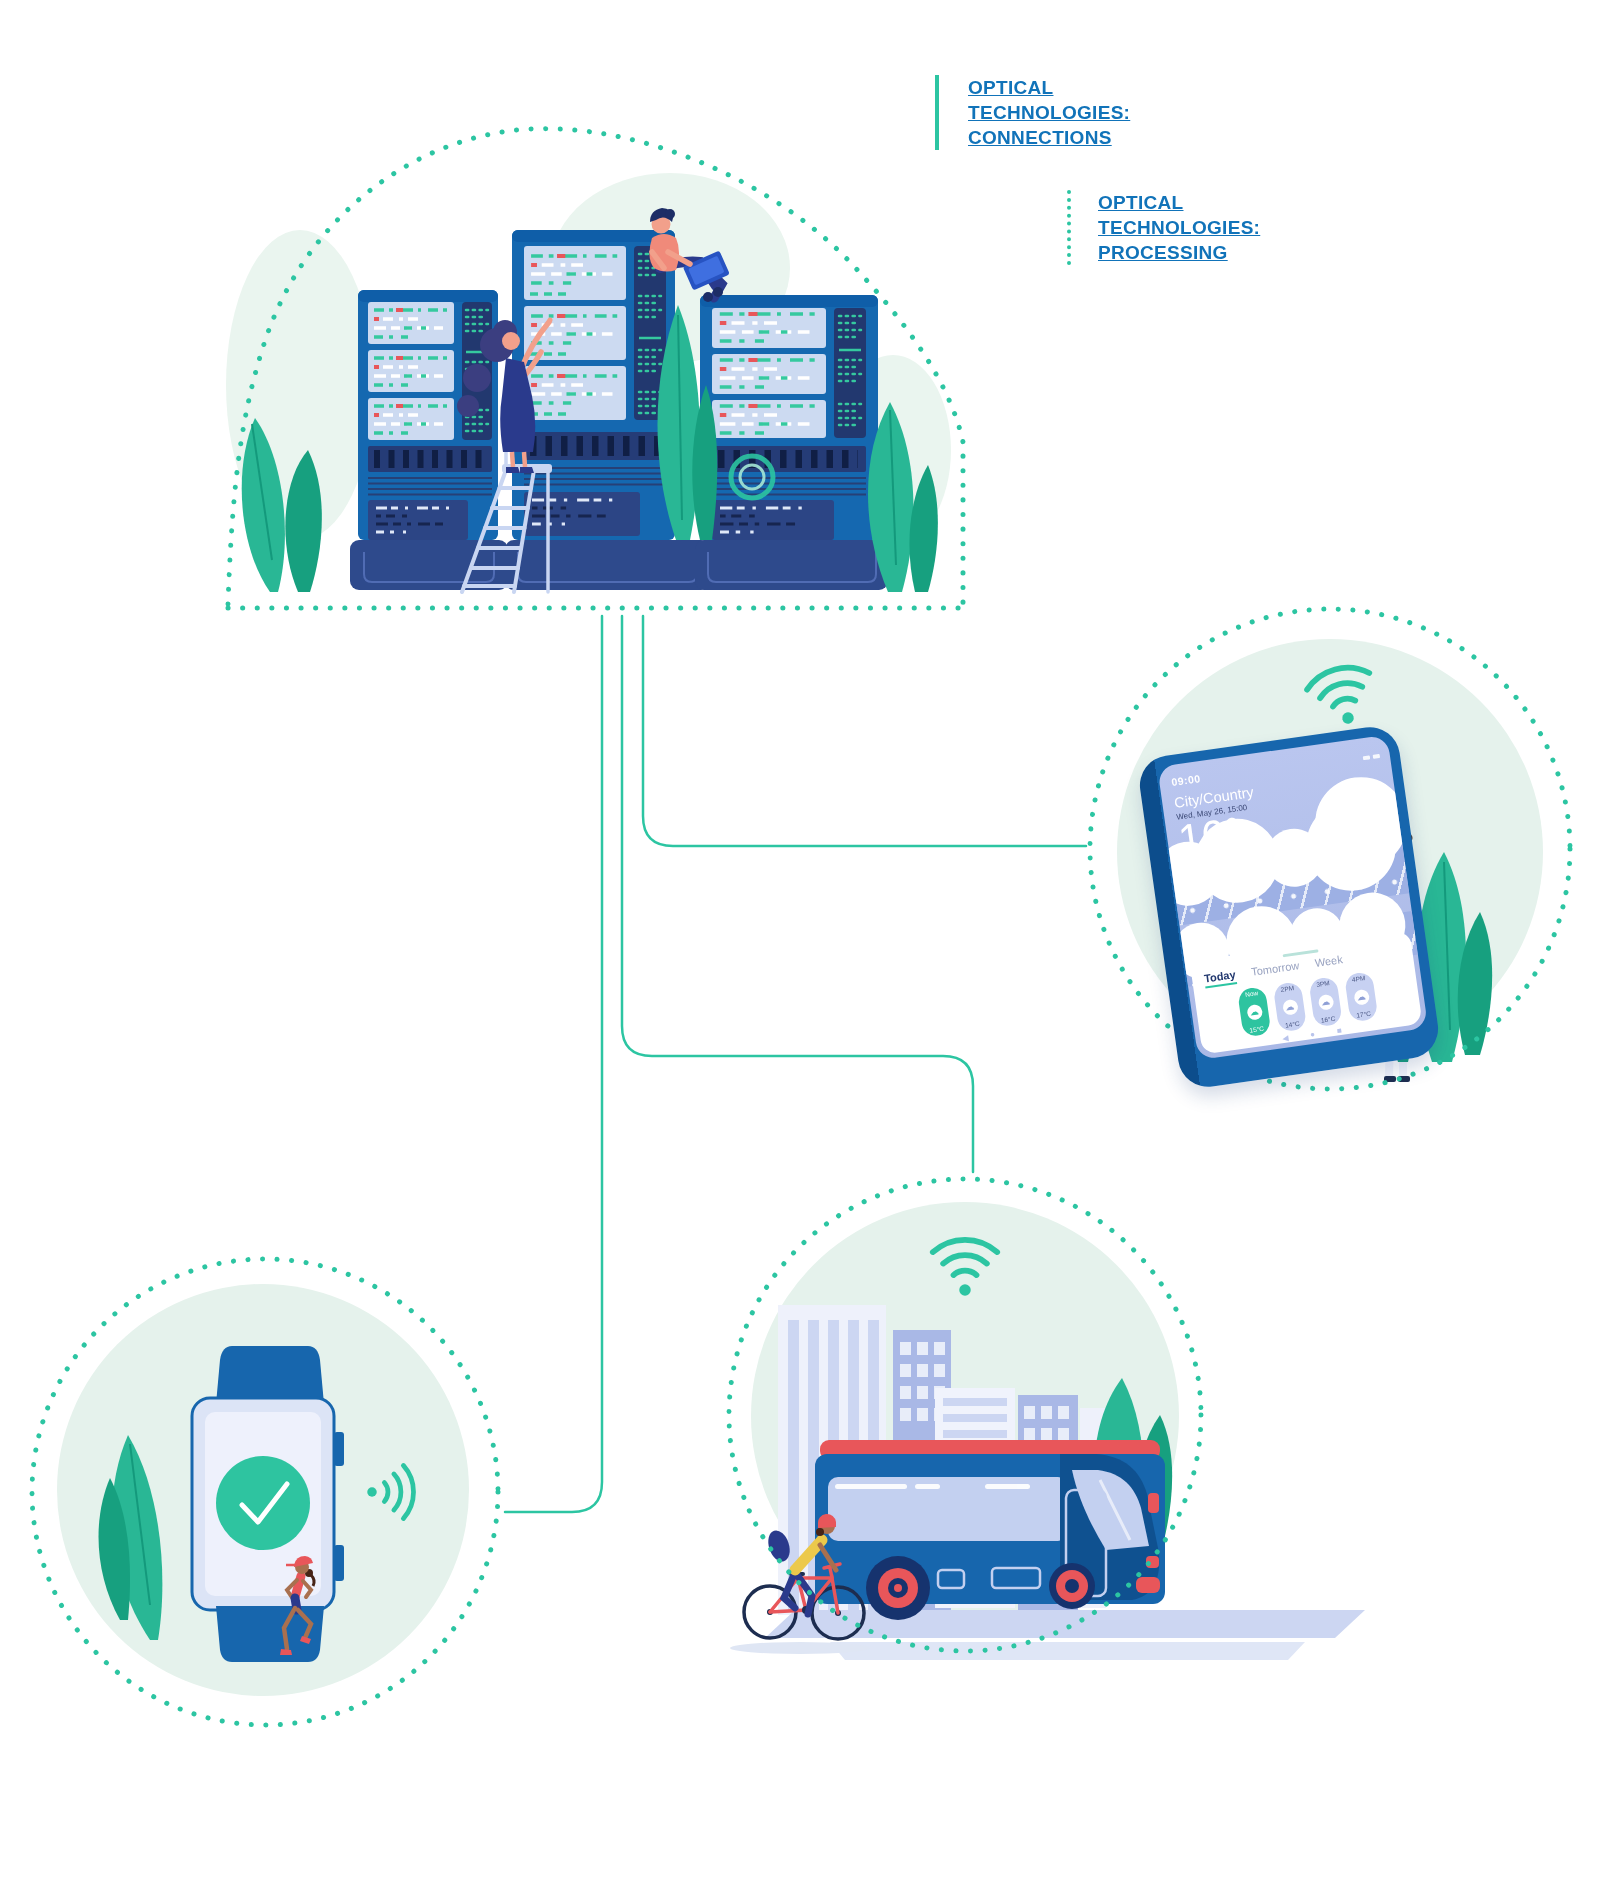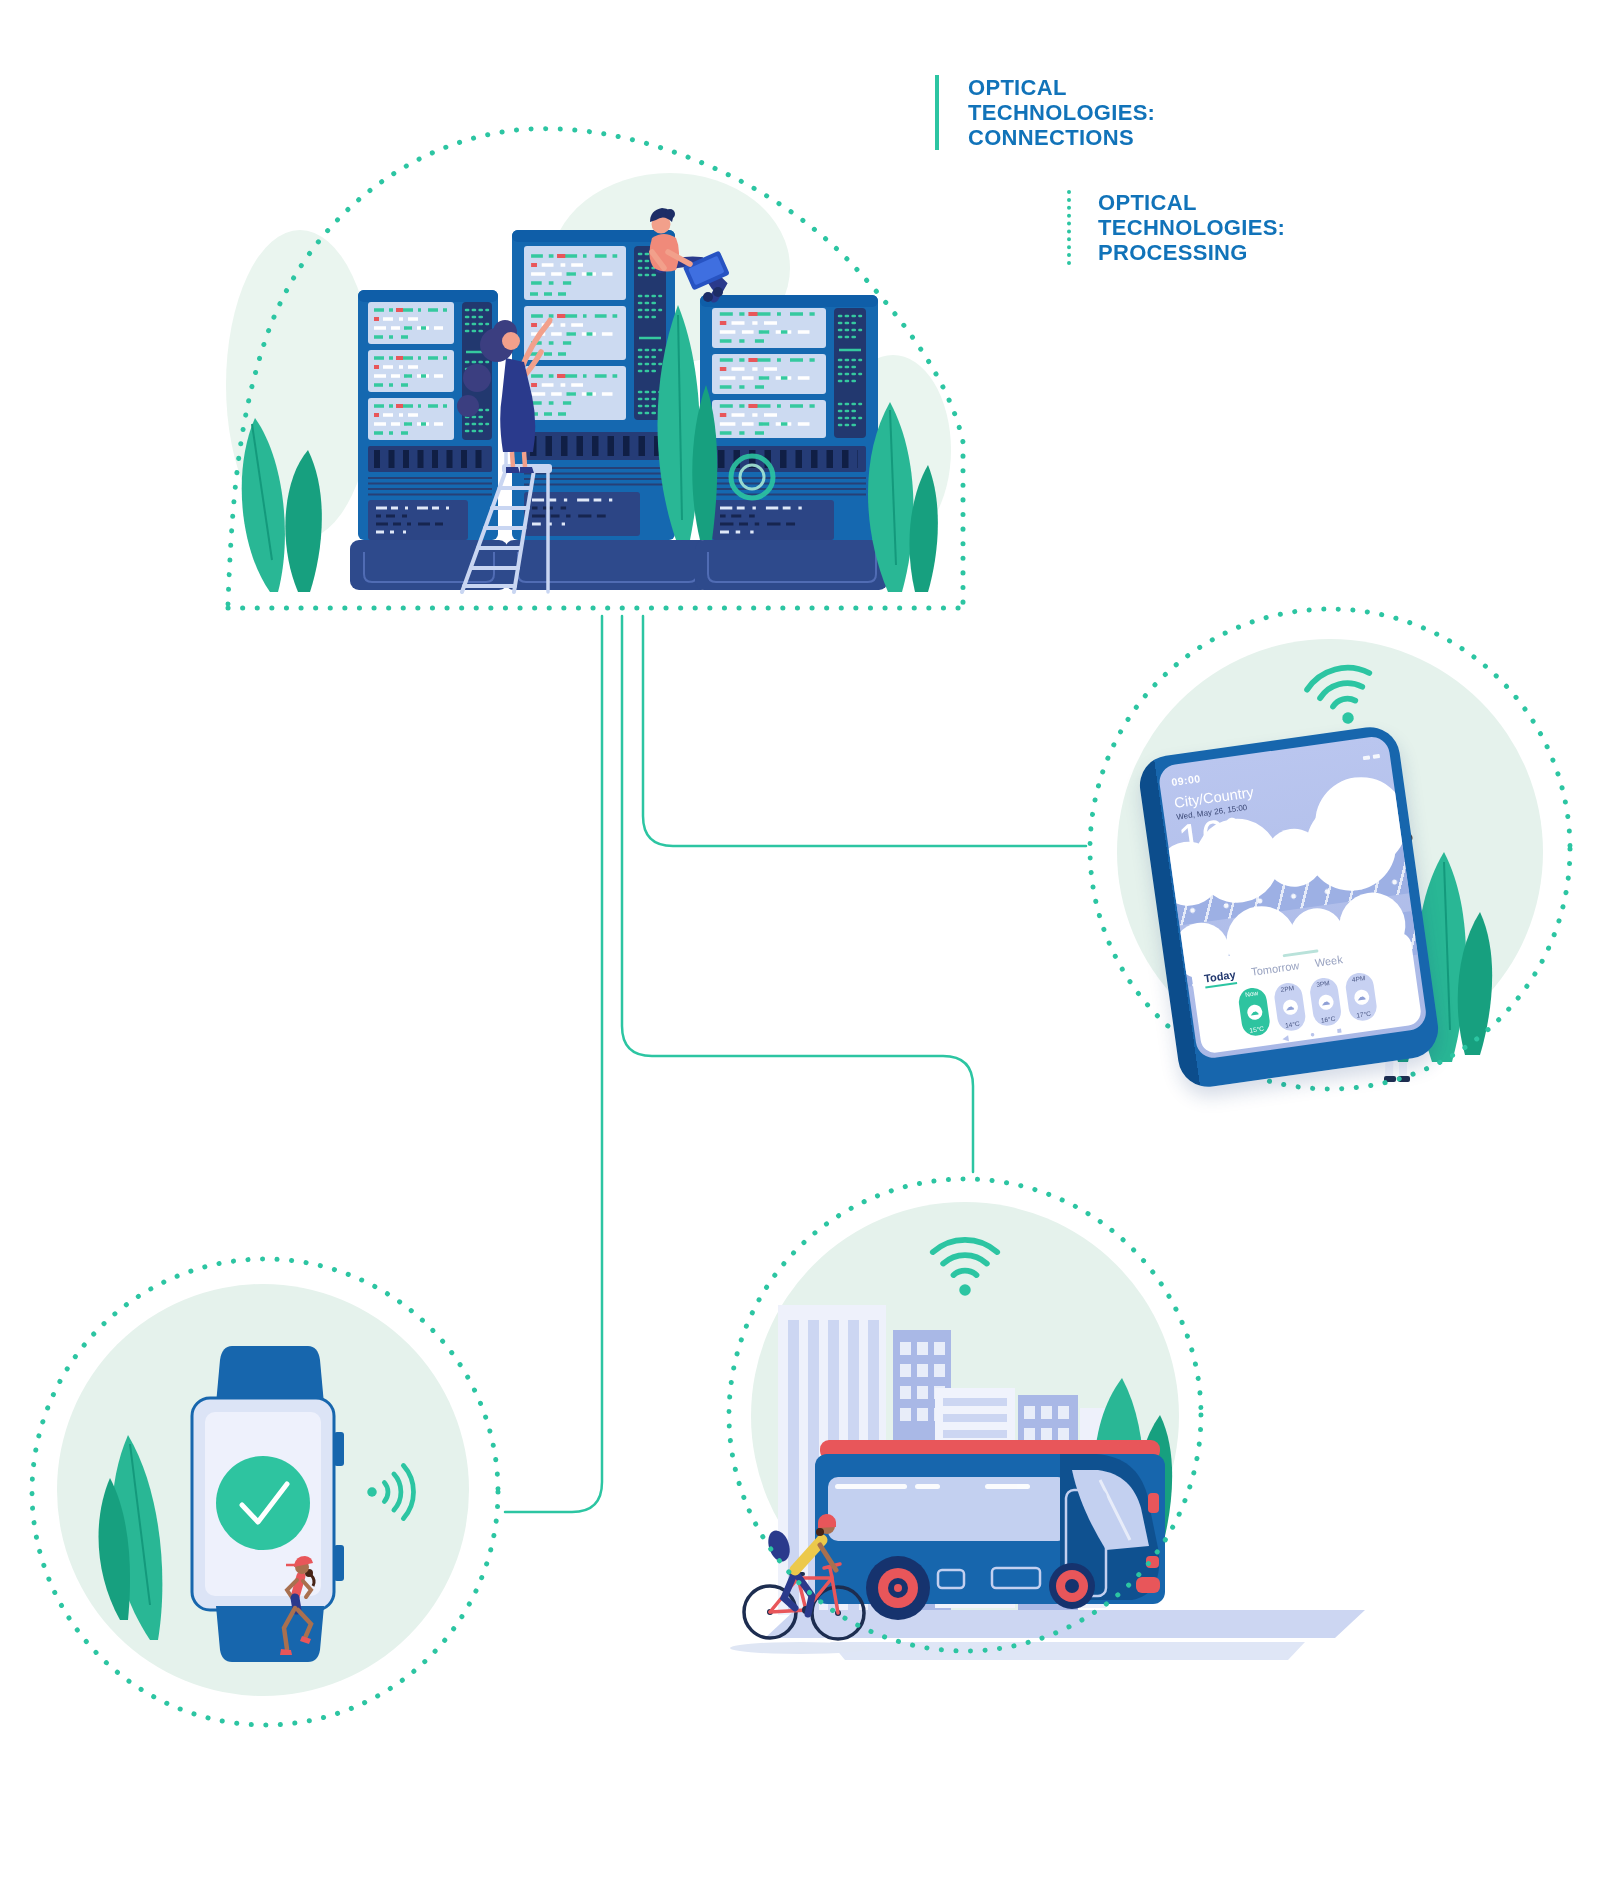--- a/index.html
+++ b/index.html
@@ -1,21 +1,21 @@
 <!DOCTYPE html>
 <html><head>
 <meta charset="utf-8">
 <style>
   html,body{margin:0;padding:0;background:#fff;}
   .stage{position:relative;width:1600px;height:1886px;background:#fff;overflow:hidden;
          font-family:"Liberation Sans", sans-serif;}
   .stage svg{position:absolute;left:0;top:0;display:block;}
   
-  .legend{position:absolute;z-index:5;color:#1173b9;font-weight:bold;font-size:22px;
-          line-height:25px;white-space:pre-line;letter-spacing:.3px;}
+  .legend{position:absolute;z-index:5;color:#1173b9;font-weight:bold;font-size:19px;
+          line-height:25px;white-space:pre-line;letter-spacing:.3px;text-decoration:underline;}
   #legend-connections{left:935px;top:75px;border-left:4px solid #2cc5a2;padding-left:29px;}
   #legend-processing{left:1067px;top:190px;border-left:4px dotted #2cc5a2;padding-left:27px;}
   
   .phone{position:absolute;left:1158px;top:740px;width:262px;height:334px;z-index:4;
          transform:rotate(-8deg);border-radius:30px;
          background:linear-gradient(90deg,#0c4d8c 0 18px,#1766ad 18px);
          box-shadow:0 10px 18px rgba(30,60,120,.18);}
   .phone-screen{position:absolute;left:20px;top:10px;right:10px;bottom:28px;border-radius:18px;
          background:linear-gradient(#bac6ef,#a9b8e6);overflow:hidden;}
   .status-row{position:absolute;top:8px;left:12px;right:10px;display:flex;

